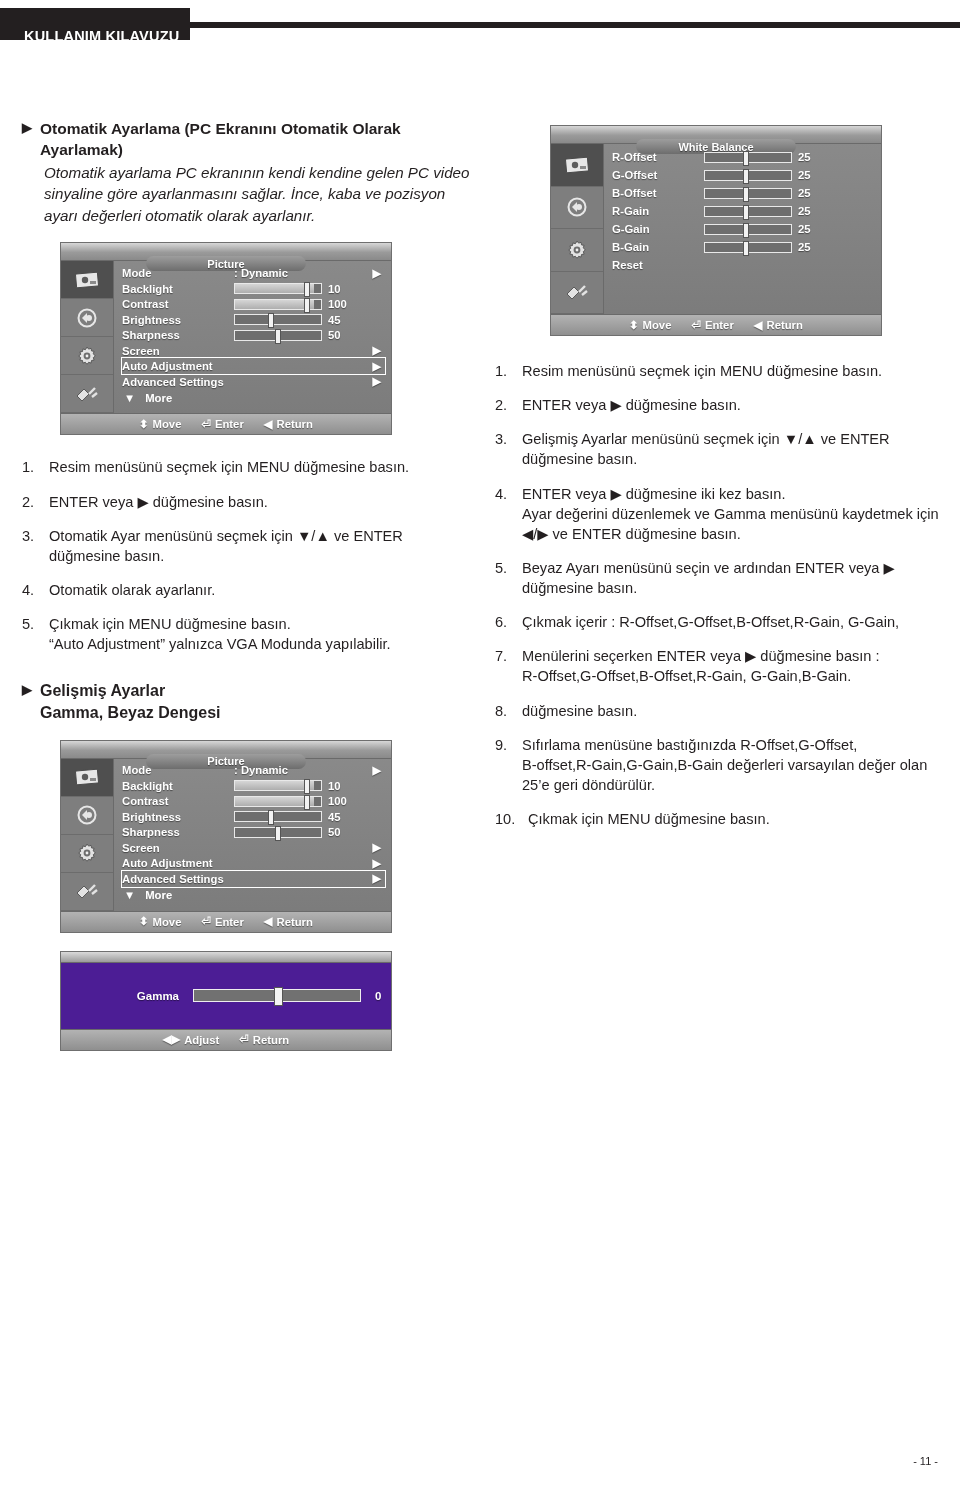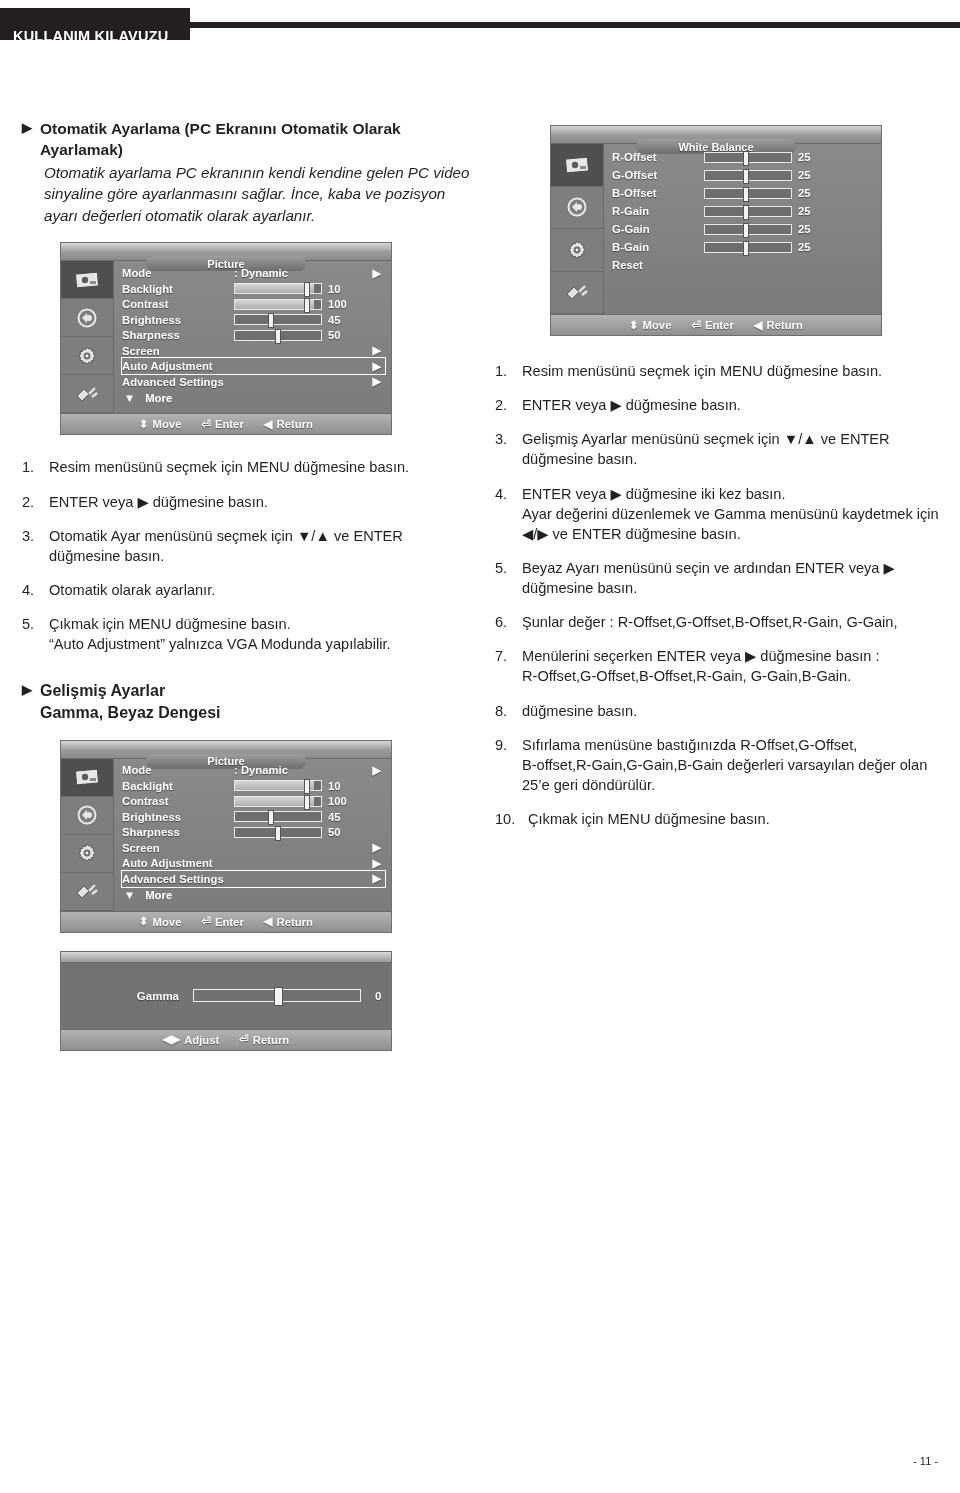--- a/index.html
+++ b/index.html
@@ -7,21 +7,21 @@
     width:960px;height:1493px;background:#ffffff;
     font-family:"Liberation Sans", sans-serif;
     color:#231f20;position:relative;overflow:hidden;
   }
 
   
   .header{position:absolute;left:0;top:8px;width:960px;height:36px;}
   .header-tab{position:absolute;left:0;top:0;height:32px;width:190px;
     background:#231f20;display:flex;align-items:center;}
   .header-tab span{color:#ffffff;font-size:14.5px;font-weight:bold;
-    letter-spacing:.2px;padding-left:13px;margin-top:23px;}
+    letter-spacing:.2px;padding-left:24px;margin-top:23px;}
   .header-rule{position:absolute;left:188px;top:14px;width:772px;height:6px;
     background:#231f20;}
 
   
   .col-left{position:absolute;left:22px;top:118px;width:450px;}
   .col-right{position:absolute;left:495px;top:125px;width:450px;}
 
   
   .bullet-head{display:flex;gap:8px;align-items:flex-start;
     font-size:15.5px;font-weight:bold;line-height:1.38;}
@@ -78,21 +78,21 @@
   .osd-footer{height:20px;
     background:linear-gradient(180deg,#b3b3b3 0%,#8f8f8f 100%);
     border-top:1px solid #6a6a6a;
     display:flex;align-items:center;justify-content:center;gap:20px;
     color:#ffffff;font-size:11.3px;font-weight:bold;
     text-shadow:0 1px 1px rgba(0,0,0,.45);}
   .osd-footer .fi{display:flex;align-items:center;gap:4px;}
 
   
   .gamma{position:relative;width:330px;border:1px solid #6f6f6f;
-    background:#737373;}
+    background:#4c1d95;}
   .gamma-top{height:10px;
     background:linear-gradient(180deg,#d9d9d9 0%,#9b9b9b 100%);
     border-bottom:1px solid #6a6a6a;}
   .gamma-mid{height:66px;display:flex;align-items:center;}
   .gamma-lbl{width:118px;text-align:right;padding-right:14px;
     color:#ffffff;font-size:11.5px;font-weight:bold;
     text-shadow:0 1px 1px rgba(0,0,0,.45);}
   .gamma-bar{width:166px;height:11px;border:1px solid #eeeeee;
     background:#717171;position:relative;}
   .gamma-bar .knob{position:absolute;top:-3px;left:80px;width:7px;height:17px;
@@ -518,21 +518,21 @@
       <span class="step-body"><span>ENTER veya ▶ düğmesine iki kez basın.</span>
         <span class="step-sub">Ayar değerini düzenlemek ve Gamma menüsünü kaydetmek için ◀/▶ ve ENTER düğmesine basın.</span></span>
     </li>
     <li class="step">
       <span class="step-num">5.</span>
       <span class="step-body"><span>Beyaz Ayarı menüsünü seçin ve ardından ENTER veya ▶</span>
         <span class="step-sub">düğmesine basın.</span></span>
     </li>
     <li class="step">
       <span class="step-num">6.</span>
-      <span class="step-body"><span>Şunlar değer : R-Offset,G-Offset,B-Offset,R-Gain, G-Gain,</span>
+      <span class="step-body"><span>Çıkmak içerir : R-Offset,G-Offset,B-Offset,R-Gain, G-Gain,</span>
         </span>
     </li>
     <li class="step">
       <span class="step-num">7.</span>
       <span class="step-body"><span>Menülerini seçerken ENTER veya ▶ düğmesine basın :</span>
         <span class="step-sub">R-Offset,G-Offset,B-Offset,R-Gain, G-Gain,B-Gain.</span></span>
     </li>
     <li class="step">
       <span class="step-num">8.</span>
       <span class="step-body">

